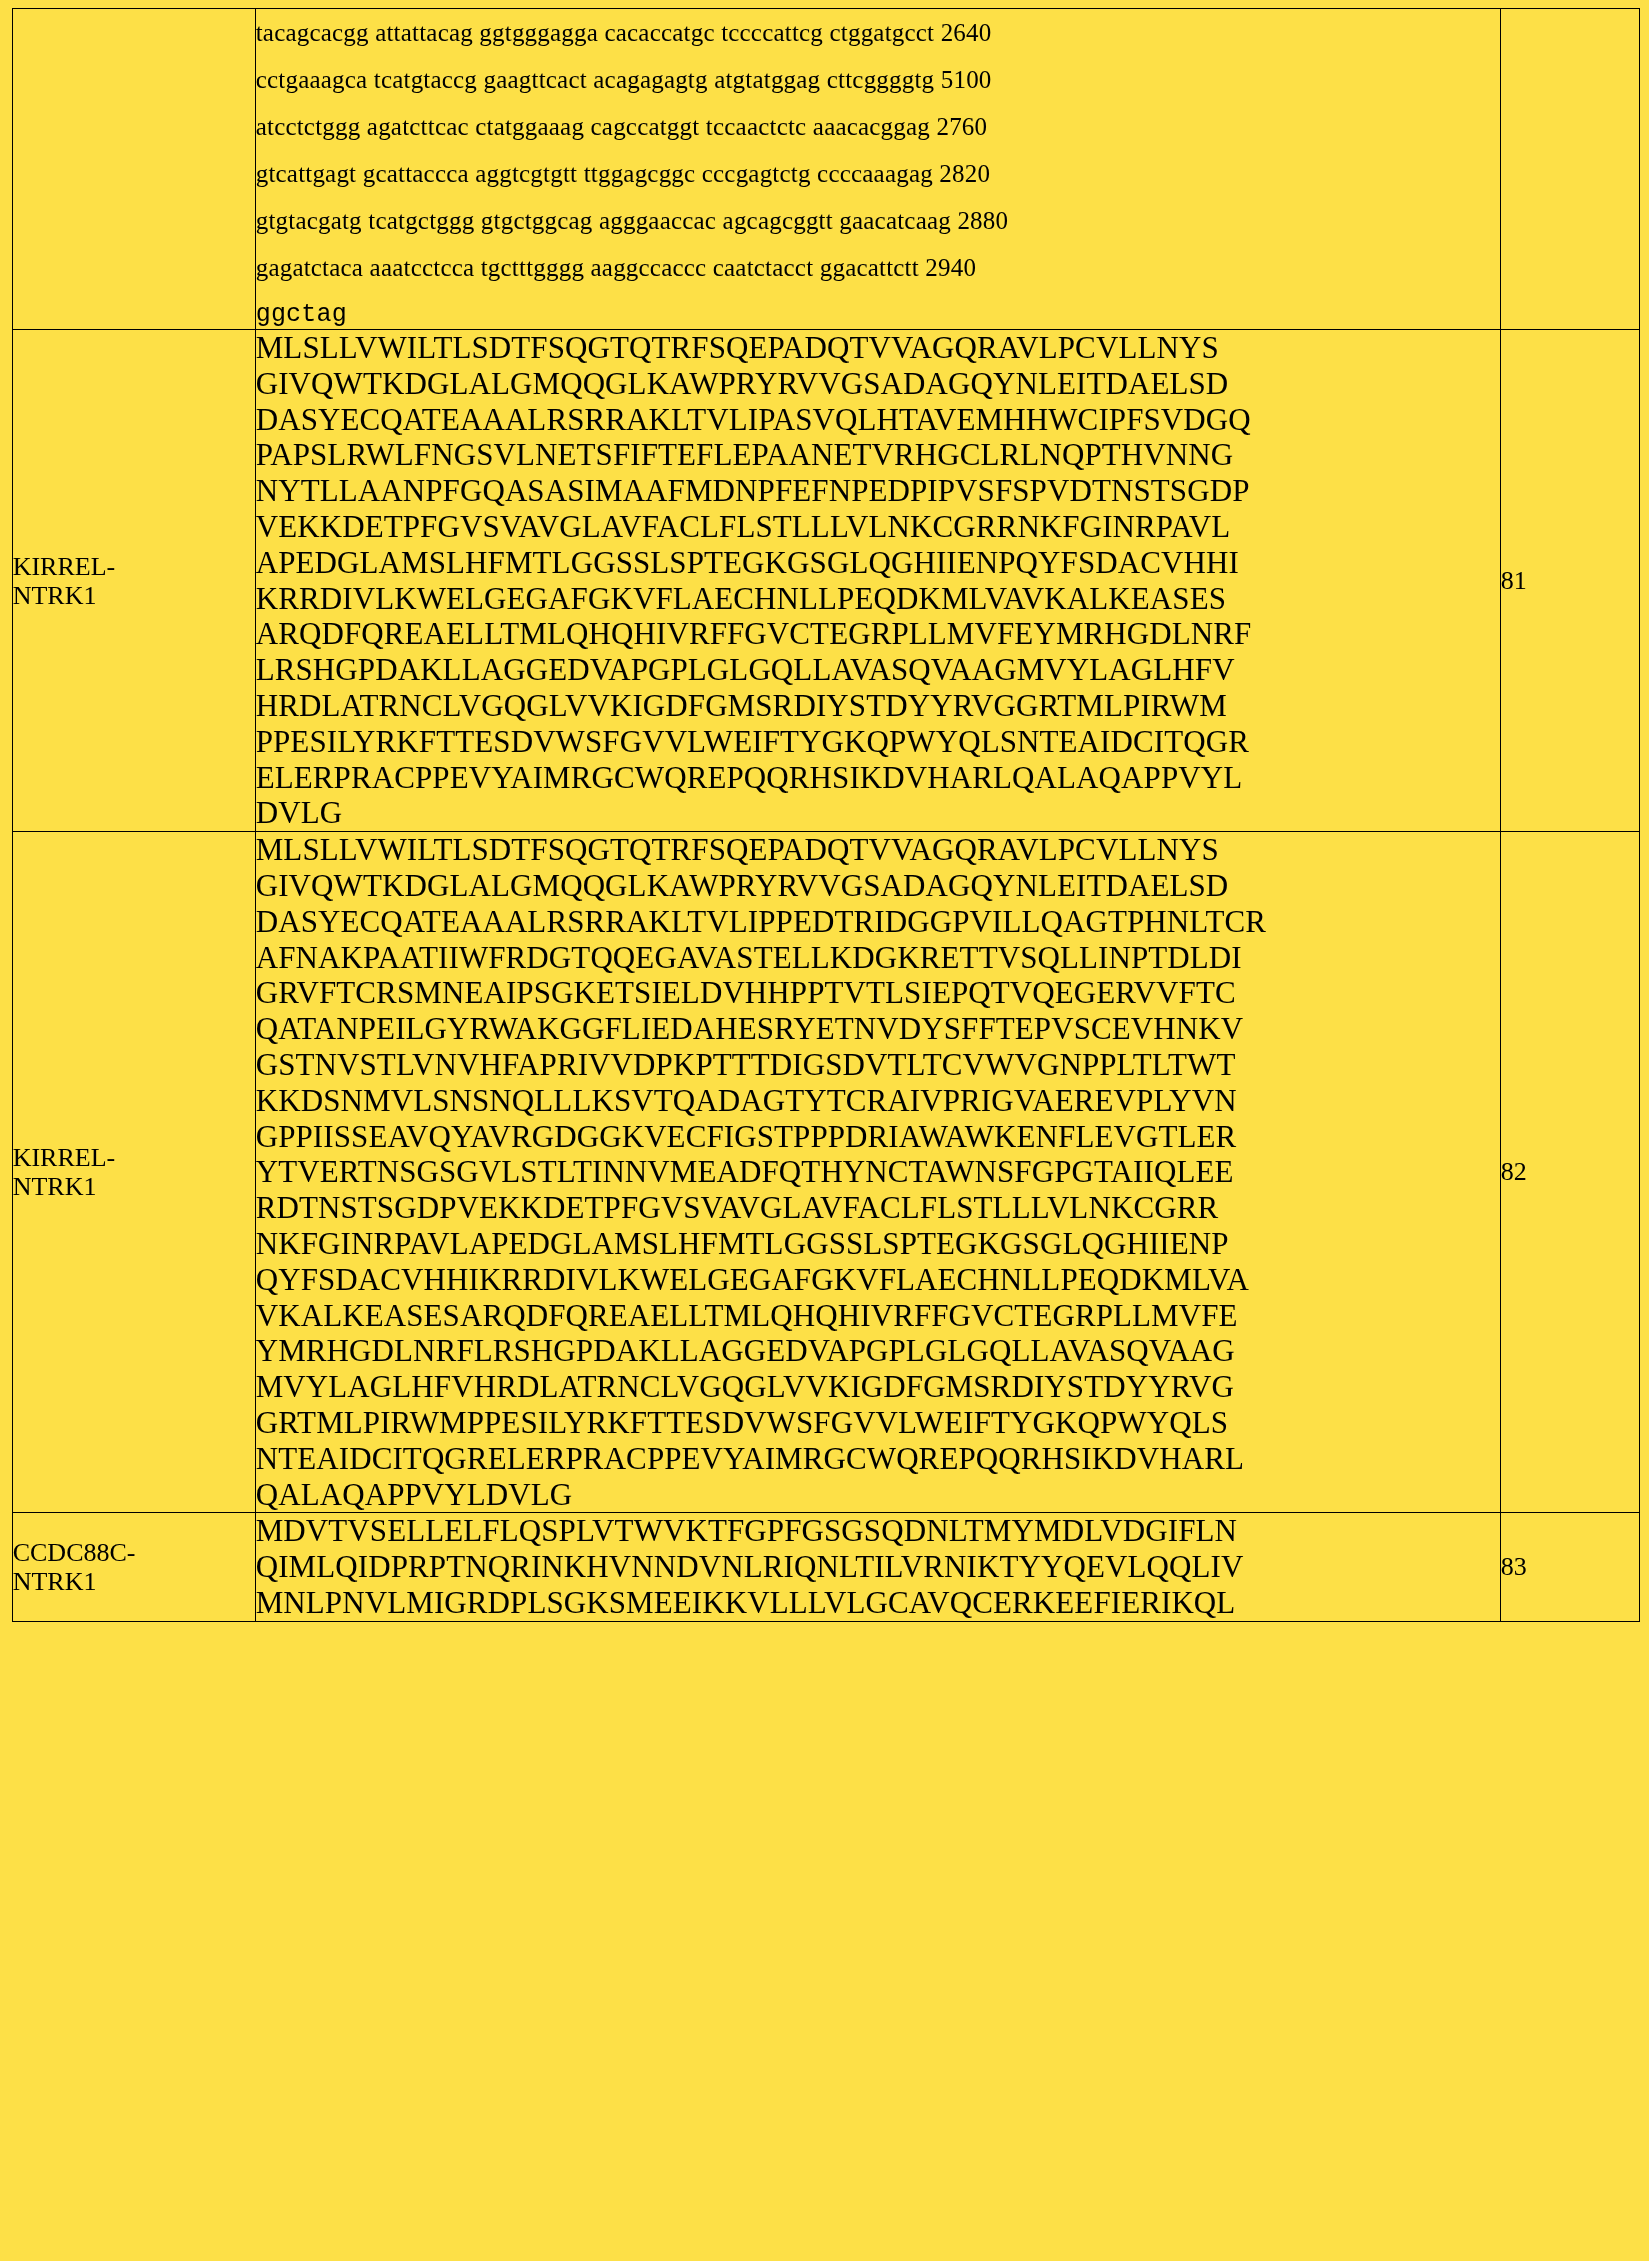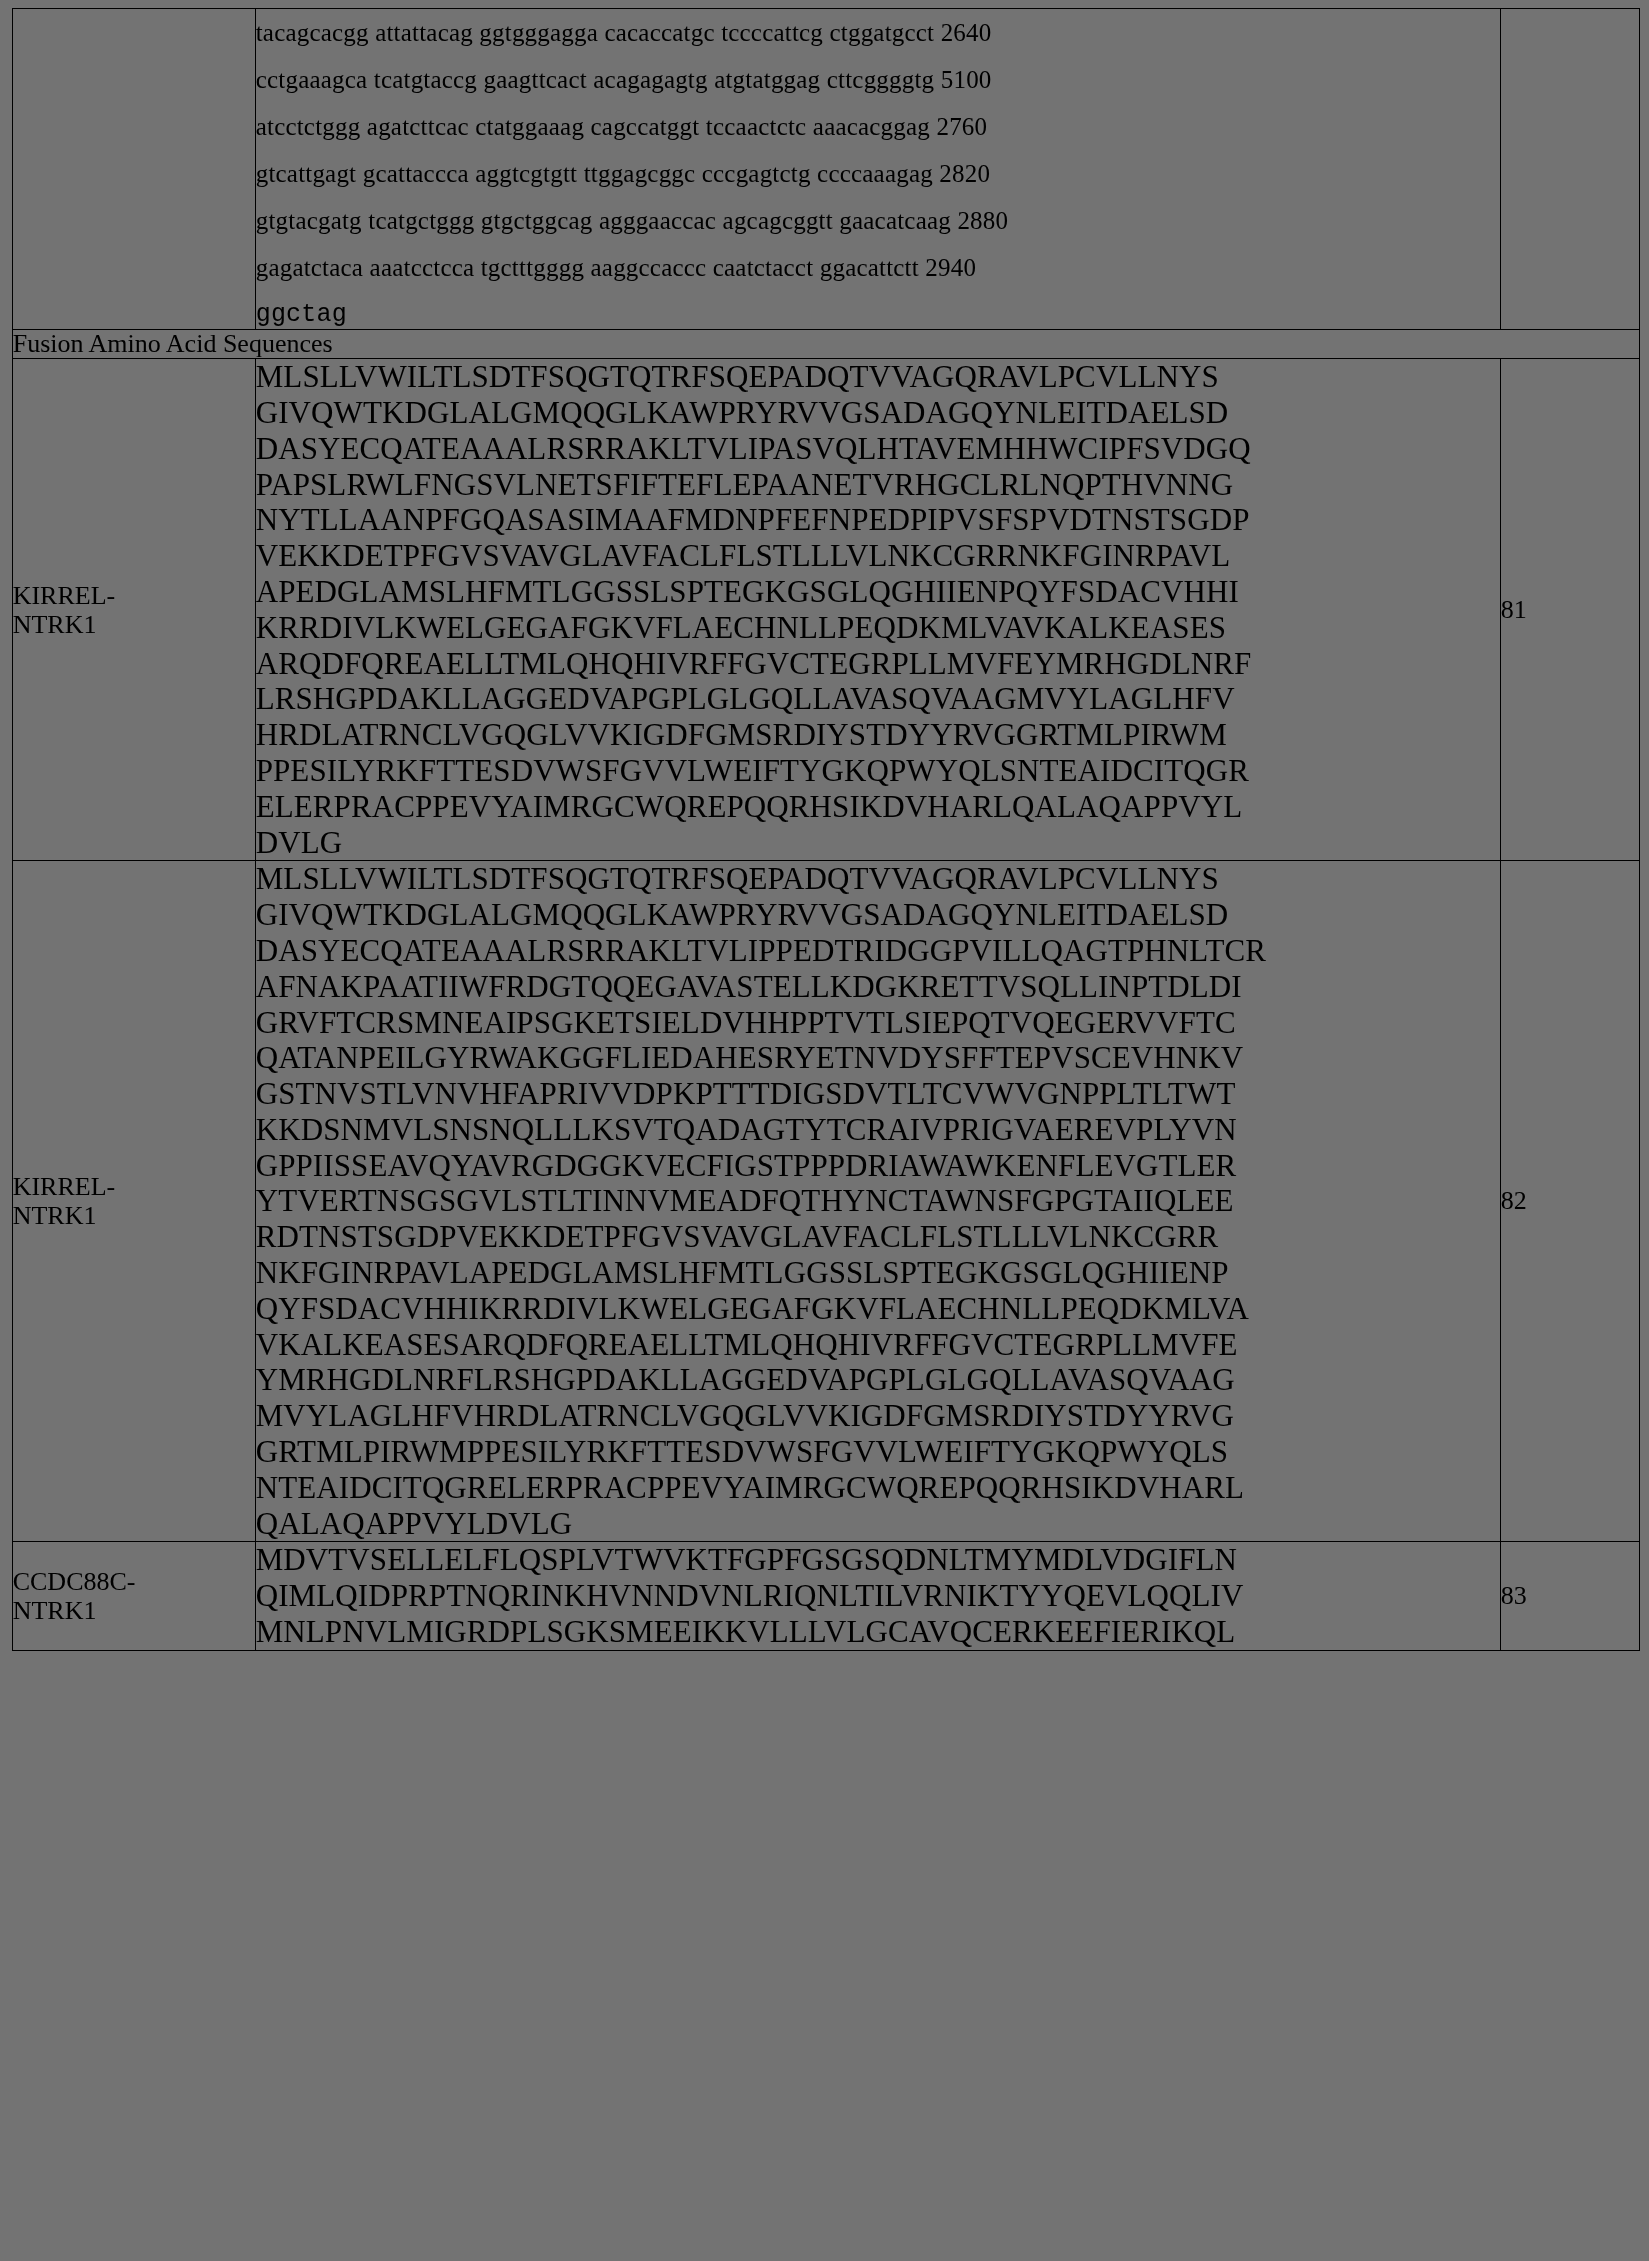--- a/index.html
+++ b/index.html
@@ -9,21 +9,21 @@
   }
   body {
     font-family: "Liberation Serif", serif;
     color: #000000;
   }
   .page {
     width: 1650px;
     min-height: 2261px;
     box-sizing: border-box;
     padding: 8.4px 11.7px 0 11.7px;
-    background: #737373;
+    background: #fde047;
   }
   table.seqtable {
     border-collapse: collapse;
     width: 1626px;
     table-layout: fixed;
     border: 1.7px solid #000;
   }
   table.seqtable td {
     border: 1.7px solid #000;
     vertical-align: middle;
@@ -105,23 +105,20 @@
           <div class="nt-line">cctgaaagca tcatgtaccg gaagttcact acagagagtg atgtatggag cttcggggtg 5100</div>
           <div class="nt-line">atcctctggg agatcttcac ctatggaaag cagccatggt tccaactctc aaacacggag 2760</div>
           <div class="nt-line">gtcattgagt gcattaccca aggtcgtgtt ttggagcggc cccgagtctg ccccaaagag 2820</div>
           <div class="nt-line">gtgtacgatg tcatgctggg gtgctggcag agggaaccac agcagcggtt gaacatcaag 2880</div>
           <div class="nt-line">gagatctaca aaatcctcca tgctttgggg aaggccaccc caatctacct ggacattctt 2940</div>
           <div class="nt-line nt-last">ggctag</div>
         </td>
         <td class="nt-num-cell"></td>
       </tr>
 
-      <tr class="section-row">
-        <td colspan="3">Fusion Amino Acid Sequences</td>
-      </tr>
 
       <tr>
         <td class="aa-name">
           <div>KIRREL-</div>
           <div>NTRK1</div>
         </td>
         <td class="aa-seq">
           <span class="ln">MLSLLVWILTLSDTFSQGTQTRFSQEPADQTVVAGQRAVLPCVLLNYS</span>
           <span class="ln">GIVQWTKDGLALGMQQGLKAWPRYRVVGSADAGQYNLEITDAELSD</span>
           <span class="ln">DASYECQATEAAALRSRRAKLTVLIPASVQLHTAVEMHHWCIPFSVDGQ</span>

